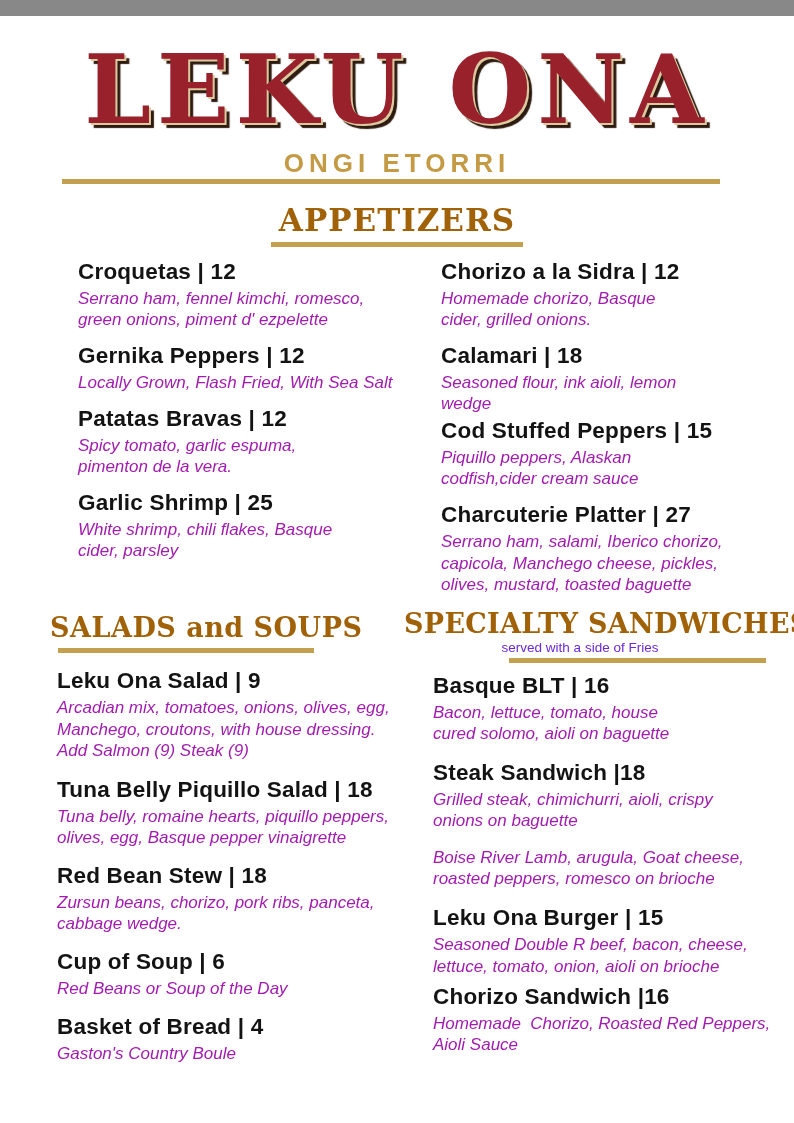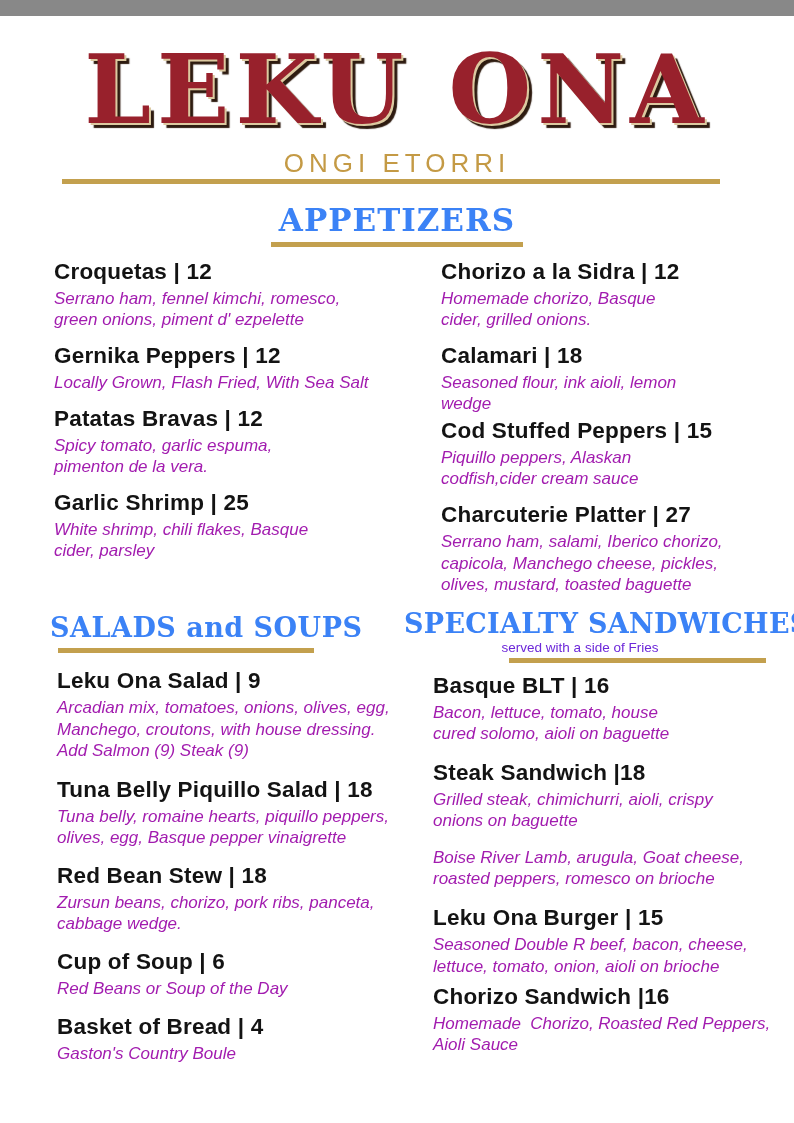--- a/index.html
+++ b/index.html
@@ -25,38 +25,38 @@
     line-height: 108px;
     letter-spacing: 6px;
     color: #98212c;
     text-shadow: 2px 2px 0 #dcc9a0, 5px 5px 1px #2e1b10;
     white-space: nowrap;
   }
   .tagline {
     position: absolute;
     top: 132px; left: 0; width: 100%;
     text-align: center;
-    font-weight: normal;
+    font-weight: bold;
     font-size: 26px;
     letter-spacing: 5px;
     color: #c49a45;
   }
   .rule-full {
     position: absolute;
     top: 163px; left: 62px;
     width: 658px; height: 4px;
     background: #c3a04e;
   }
 
   
   h2.section-title {
     margin: 0;
     font-family: "DejaVu Serif", serif;
     font-weight: bold;
-    color: #3b82f6;
+    color: #a16207;
   }
   .gold-rule { background: #c3a04e; height: 5px; }
 
   .appetizers-head {
     position: absolute;
     top: 186px; left: 0; width: 100%;
     text-align: center;
   }
   .appetizers-head h2 { font-size: 31px; letter-spacing: 1px; }
   .appetizers-head .gold-rule { width: 252px; margin: 4px auto 0; }
@@ -75,21 +75,21 @@
   }
   .sandwiches-head h2 { font-size: 27px; letter-spacing: 0.3px; white-space: nowrap; }
   .sandwiches-head .section-subtitle {
     font-size: 13.5px;
     color: #6d28d9;
     margin-top: 1px;
   }
   .sandwiches-head .gold-rule { width: 257px; margin: 3px auto 0 105px; }
 
   
-  .apps-left   { position: absolute; left: 54px;  top: 243px; width: 365px; }
+  .apps-left   { position: absolute; left: 78px;  top: 243px; width: 365px; }
   .apps-right  { position: absolute; left: 441px; top: 243px; width: 340px; }
   .col-salads  { position: absolute; left: 57px;  top: 652px; width: 370px; }
   .col-sand    { position: absolute; left: 433px; top: 657px; width: 352px; }
 
   .menu-item { margin-bottom: 14px; }
   .apps-left  .menu-item { margin-bottom: 13px; }
   .apps-right .menu-item { margin-bottom: 13px; }
   .apps-right .menu-item:nth-child(2) { margin-bottom: 4px; }
   .col-salads .menu-item { margin-bottom: 15px; }
   .col-sand   .menu-item { margin-bottom: 16px; }

